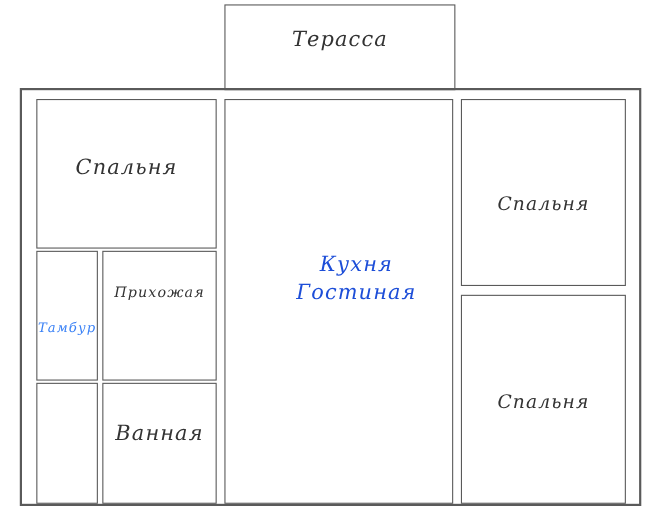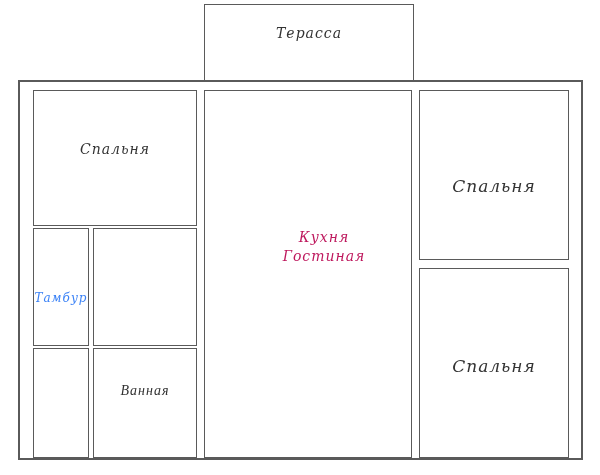--- a/index.html
+++ b/index.html
@@ -27,40 +27,41 @@
   }
   .label {
     position: absolute;
     font-style: italic;
     color: #333333;
     white-space: pre;
     text-align: center;
     letter-spacing: 1px;
     line-height: 1.35;
   }
-  .label.big   { font-size: 14px; text-align: center; }
+  .label.big   { font-size: 19px; text-align: center; }
   .label.med   { font-size: 17px; }
   .label.small { font-size: 13px; }
   .label.tiny  { font-size: 12px; }
 </style>
 </head>
 <body>
 
 <div id="plan">
     <div class="room" style="left: 204px; top: 4px; width: 210px; height: 78px; border-color: rgb(90, 90, 90);"></div>
     <div class="label big" style="left: 204px; top: 24px; width: 210px; color: rgb(51, 51, 51);">Терасса</div>
     <div class="room outer-wall" style="left: 18px; top: 80px; width: 565px; height: 380px; border-color: rgb(90, 90, 90);"></div>
     <div class="room" style="left: 33px; top: 90px; width: 164px; height: 136px; border-color: rgb(90, 90, 90);"></div>
     <div class="label big" style="left: 33px; top: 140px; width: 164px; color: rgb(51, 51, 51);">Спальня</div>
     <div class="room" style="left: 33px; top: 228px; width: 56px; height: 118px; border-color: rgb(90, 90, 90);"></div>
     <div class="label tiny" style="left: 12px; top: 290px; width: 98px; color: #3b82f6;">Тамбур</div>
     <div class="room" style="left: 93px; top: 228px; width: 104px; height: 118px; border-color: rgb(90, 90, 90);"></div>
+    <div class="label small" style="left: 93px; top: 258px; width: 104px; color: rgb(51, 51, 51);">Прихожая</div>
     <div class="room" style="left: 33px; top: 348px; width: 56px; height: 110px; border-color: rgb(90, 90, 90);"></div>
     <div class="room" style="left: 93px; top: 348px; width: 104px; height: 110px; border-color: rgb(90, 90, 90);"></div>
-    <div class="label big" style="left: 93px; top: 382px; width: 104px; color: rgb(51, 51, 51); font-family: Liberation Serif, serif;">Ванная</div>
+    <div class="label big" style="left: 93px; top: 382px; width: 104px; color: rgb(51, 51, 51);">Ванная</div>
     <div class="room" style="left: 204px; top: 90px; width: 208px; height: 368px; border-color: rgb(90, 90, 90);"></div>
-    <div class="label big" style="left: 204px; top: 228px; width: 240px; color: #be185d;">Кухня
+    <div class="label big" style="left: 204px; top: 228px; width: 240px; color: #1d4ed8;">Кухня
 Гостиная</div>
     <div class="room" style="left: 419px; top: 90px; width: 150px; height: 170px; border-color: rgb(90, 90, 90);"></div>
     <div class="label med" style="left: 419px; top: 175px; width: 150px; color: rgb(51, 51, 51);">Спальня</div>
     <div class="room" style="left: 419px; top: 268px; width: 150px; height: 190px; border-color: rgb(90, 90, 90);"></div>
     <div class="label med" style="left: 419px; top: 355px; width: 150px; color: rgb(51, 51, 51);">Спальня</div>
   </div>
 
 </body></html>

